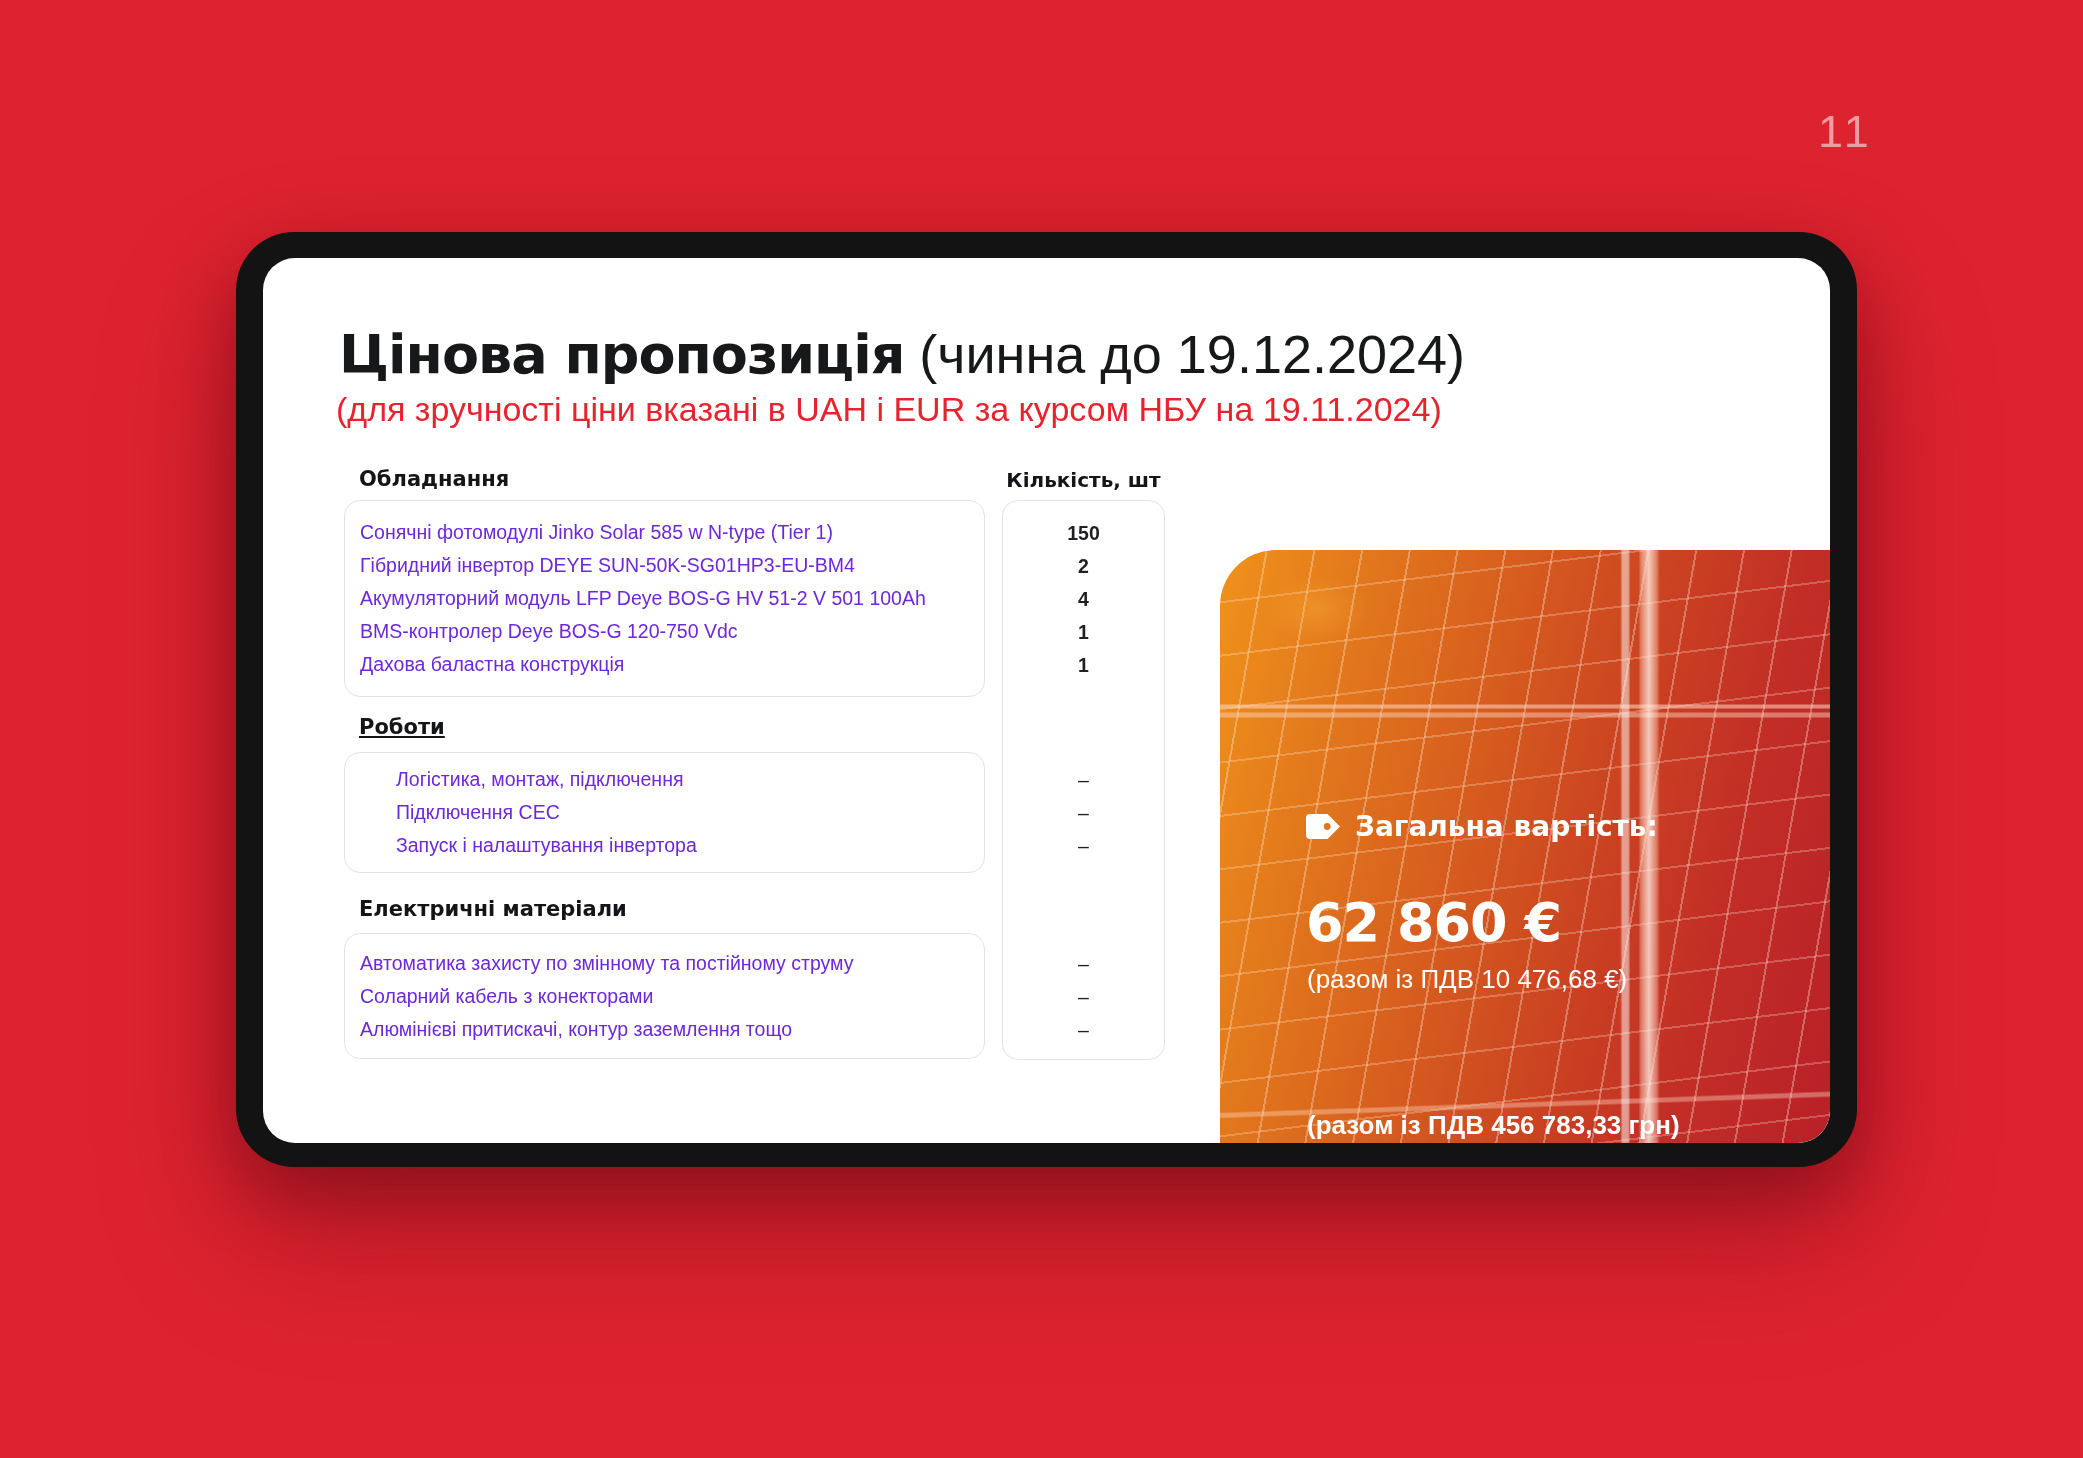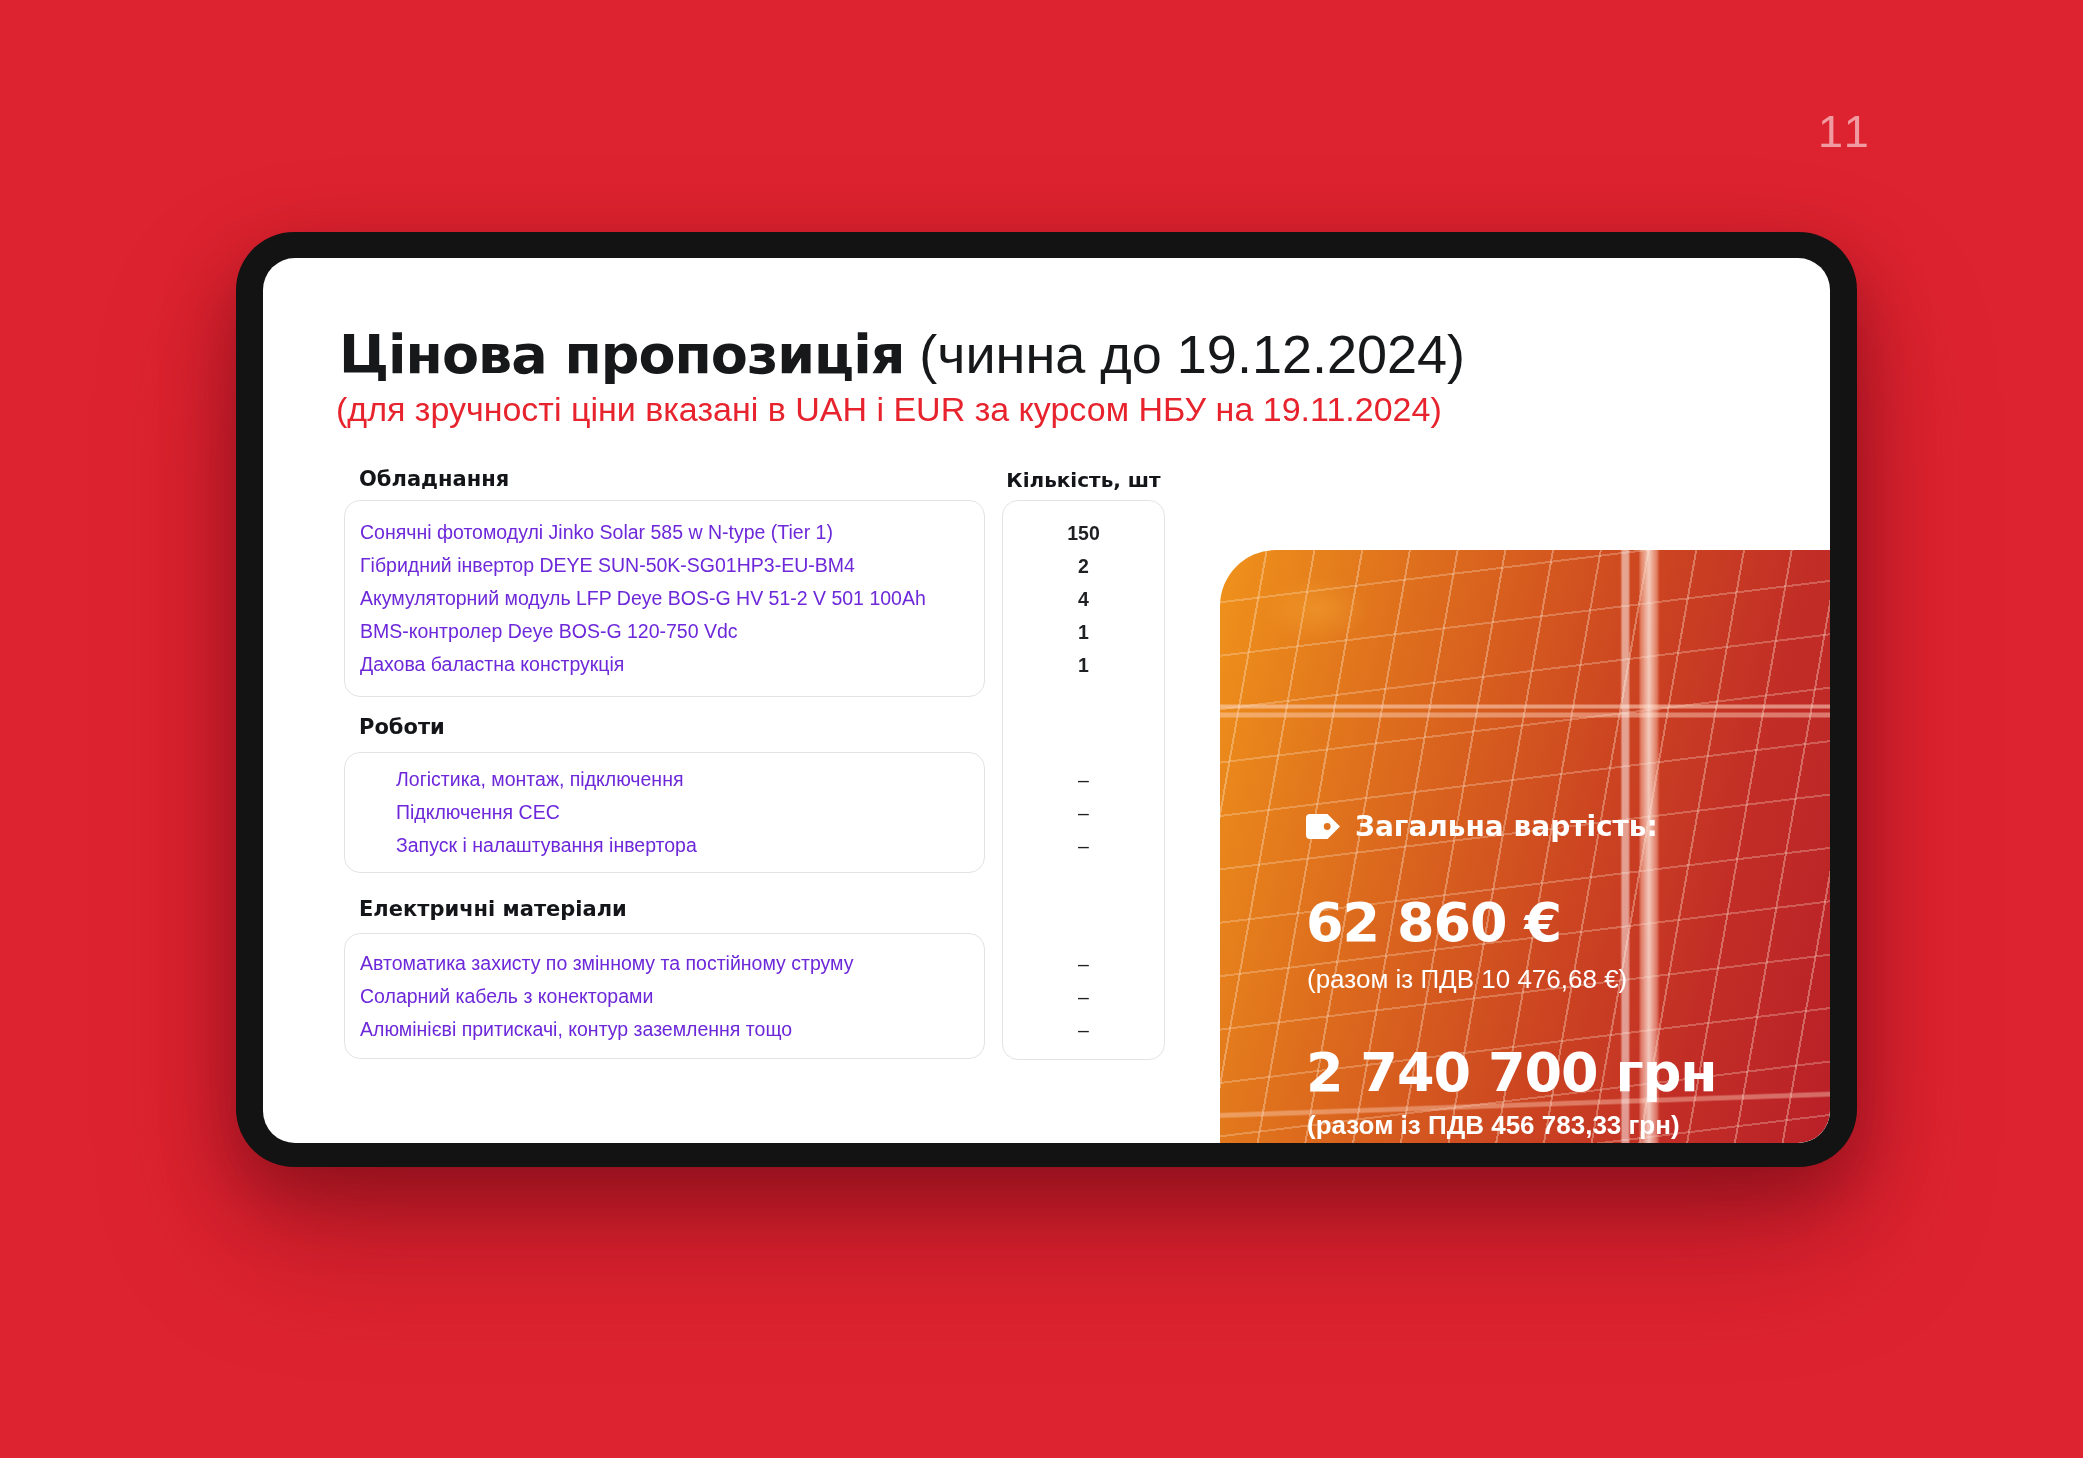--- a/index.html
+++ b/index.html
@@ -17,21 +17,21 @@
   
   .title{position:absolute;left:76px;top:64px;white-space:nowrap;color:#17181A;
          font-size:54px;line-height:1.2;}
   .title .b{font-family:"DejaVu Sans",sans-serif;font-weight:800;letter-spacing:-1px;}
   .title .r{font-family:"Liberation Sans",sans-serif;font-weight:400;}
   .subtitle{position:absolute;left:73px;top:132px;white-space:nowrap;
             font-size:34px;font-weight:400;color:#E7232E;}
   
   .sec-label{position:absolute;left:96px;font-family:"DejaVu Sans",sans-serif;
              font-weight:700;font-size:21px;color:#141518;white-space:nowrap;}
-  .sec-label.l1{top:209px;} .sec-label.l2{top:457px;} .sec-label.l3{top:639px;}
+  .sec-label.l1{top:209px;} .sec-label.l2{top:457px;text-decoration:underline;} .sec-label.l3{top:639px;}
   
   .ibox{position:absolute;left:81px;width:641px;border:1.5px solid #E3E3E6;
         border-radius:16px;box-sizing:border-box;display:flex;flex-direction:column;
         justify-content:center;background:#fff;}
   .ibox.b1{top:242px;height:197px;} .ibox.b2{top:494px;height:121px;padding-left:36px;} .ibox.b3{top:675px;height:126px;}
   .irow{height:33px;display:flex;align-items:center;padding-left:15px;
         font-size:19.5px;color:#6d28d9;white-space:nowrap;}
   
   .qty-header{position:absolute;left:739px;top:210px;width:163px;text-align:center;
               font-family:"DejaVu Sans",sans-serif;font-weight:700;font-size:20px;color:#141518;}
@@ -144,19 +144,18 @@
 
       <div class="photo">
         <div class="total-row">
           <svg class="tag-ic" viewBox="0 0 36 27" xmlns="http://www.w3.org/2000/svg">
               <path fill="#ffffff" fill-rule="evenodd" d="M5 1h17.5L35 13.5 22.5 26H5a4 4 0 0 1-4-4V5a4 4 0 0 1 4-4zm17.2 9.1a3.4 3.4 0 1 0 0 6.8 3.4 3.4 0 0 0 0-6.8z"></path>
             </svg>
           <span class="total-label">Загальна вартість:</span>
         </div>
         <div class="big-num eur">62 860 €</div>
         <div class="vat v1">(разом із ПДВ 10 476,68 €)</div>
-        <div class="big-num uah">2 740 700 грн</div>
         <div class="vat v2">(разом із ПДВ 456 783,33 грн)</div>
       </div>
 
     </div>
   </div>
 </div>
 
 </body></html>

